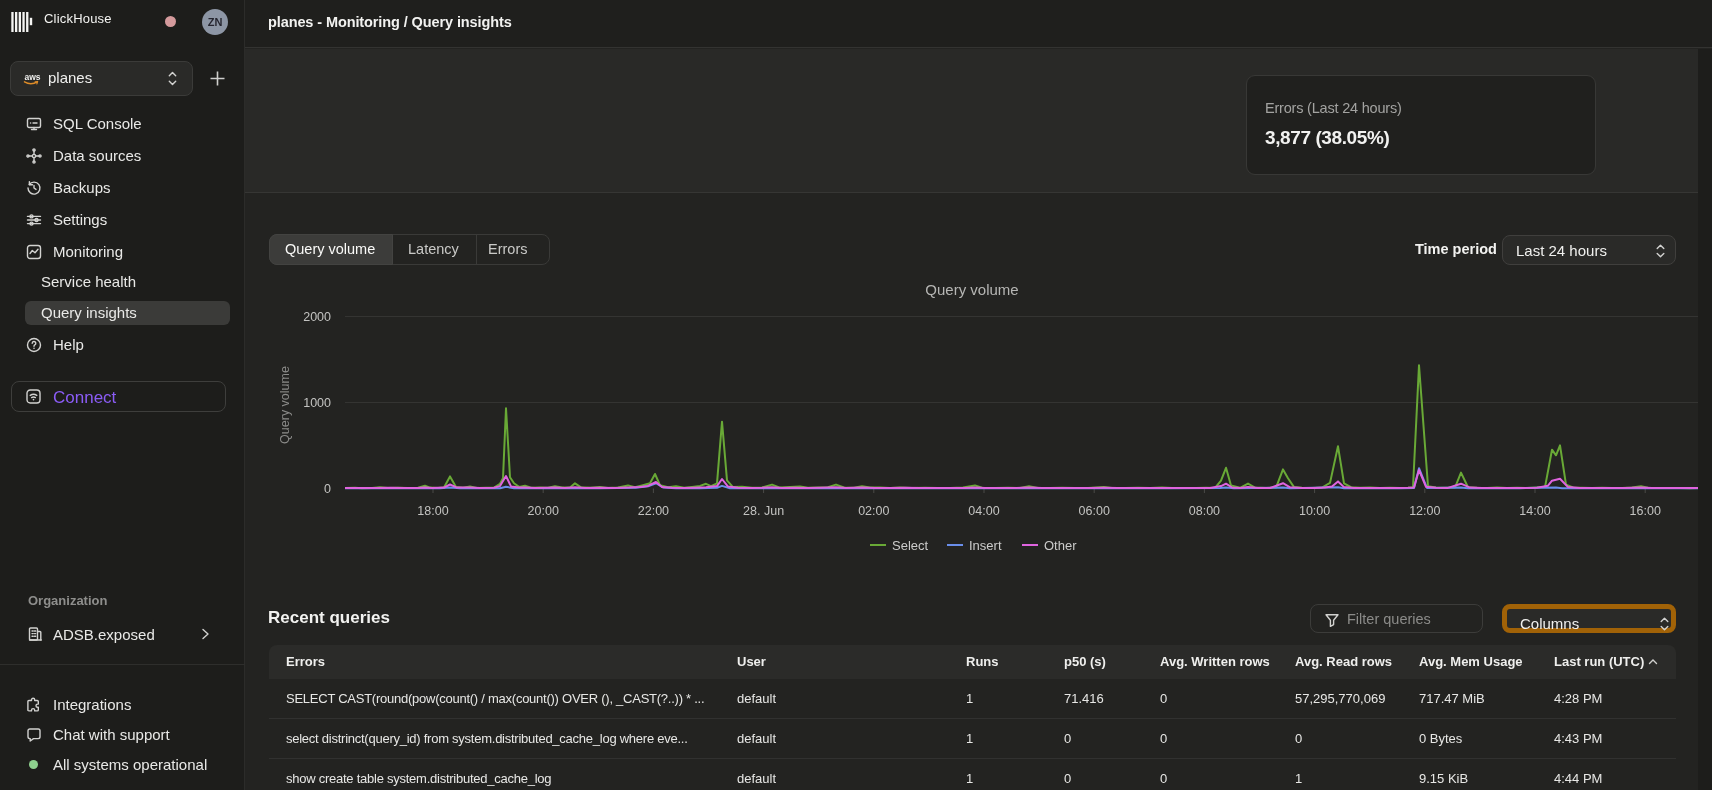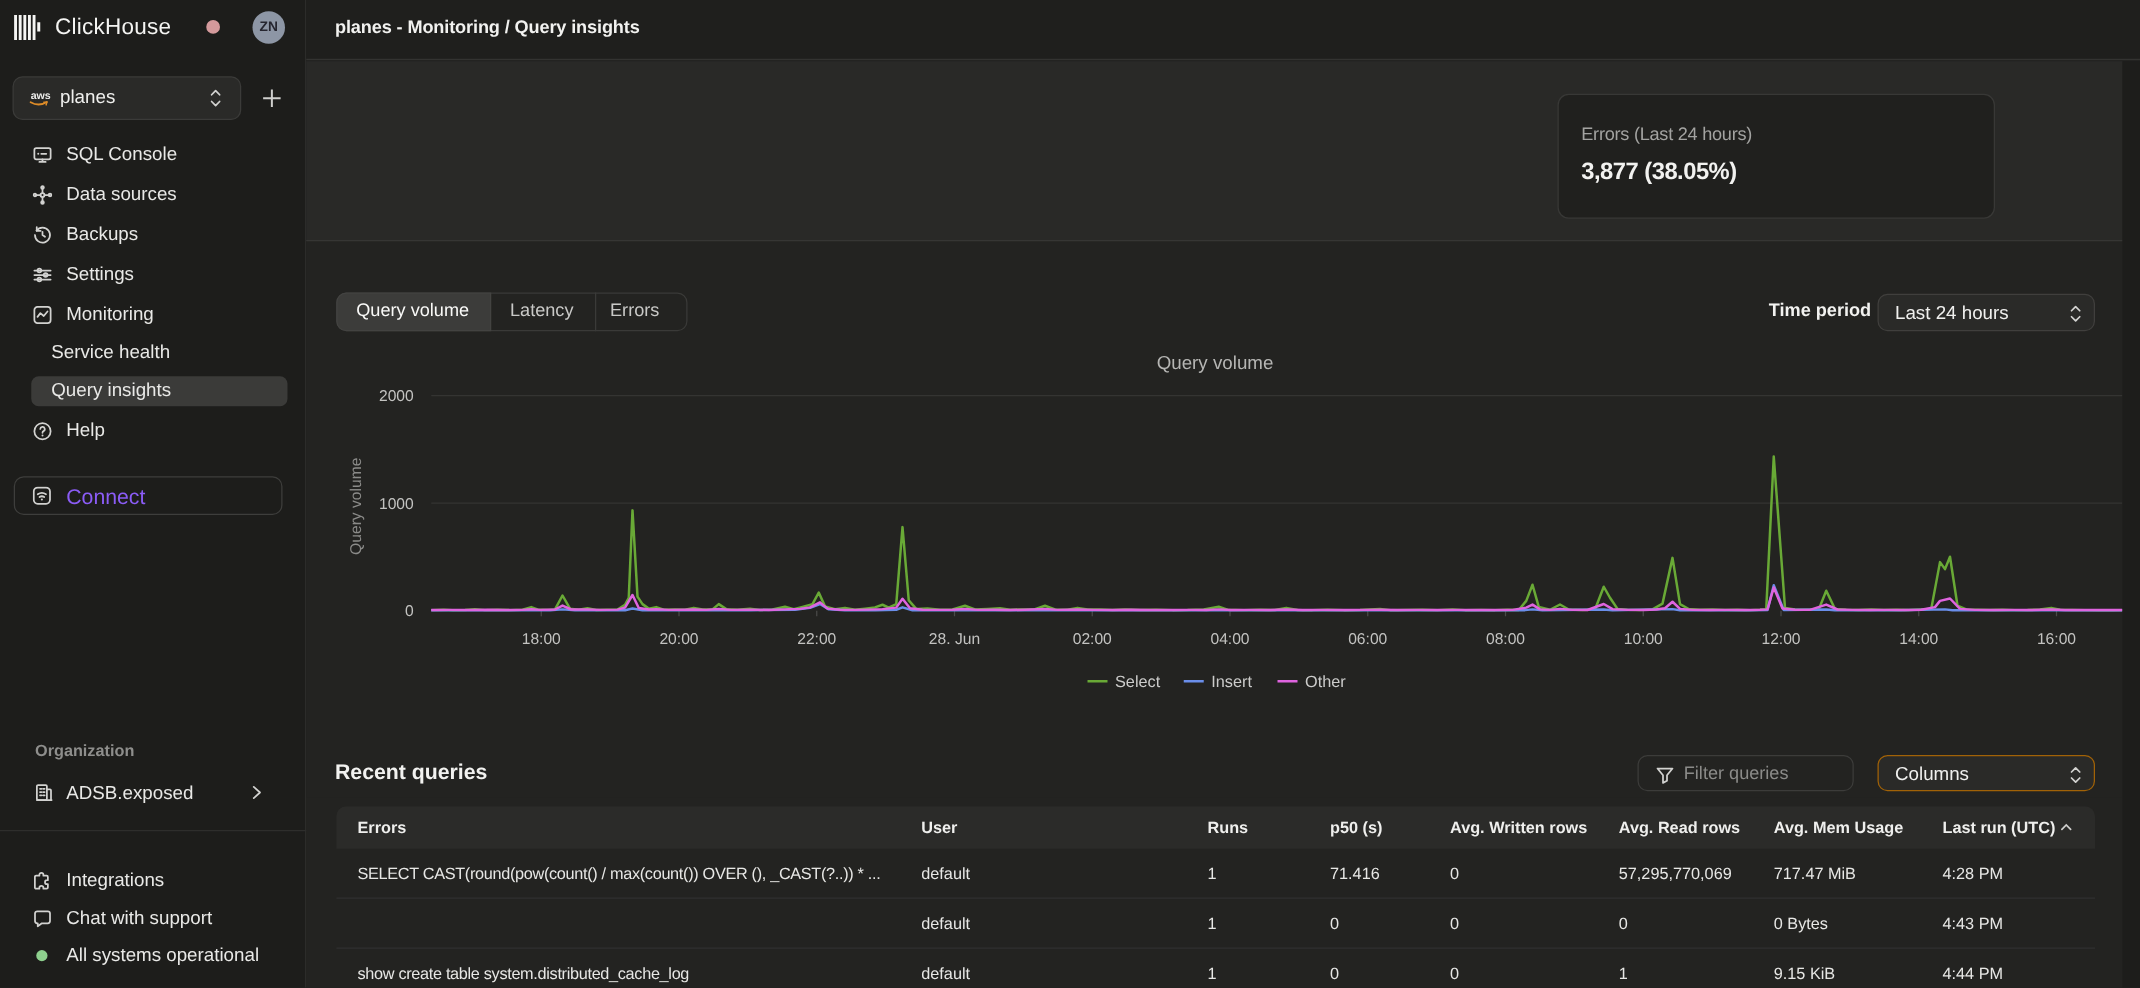--- a/index.html
+++ b/index.html
@@ -25,21 +25,21 @@
   <svg class="abs" style="left:11px; top:11px;" width="22" height="22" viewBox="0 0 22 22">
     <g fill="#f5f5f3">
       <rect x="0.3" y="1" width="2.3" height="20"></rect>
       <rect x="4.0" y="1" width="2.3" height="20"></rect>
       <rect x="7.7" y="1" width="2.3" height="20"></rect>
       <rect x="11.4" y="1" width="2.3" height="20"></rect>
       <rect x="15.1" y="1" width="2.3" height="20"></rect>
       <rect x="18.8" y="6.8" width="2.4" height="7.4"></rect>
     </g>
   </svg>
-  <div class="abs" style="left:44px; top:11px; font-size:18px; color:#f4f4f2; font-weight:500; letter-spacing:0.2px;">ClickHouse</div>
+  <div class="abs" style="left:44px; top:11px; font-size:13px; color:#f4f4f2; font-weight:500; letter-spacing:0.2px;">ClickHouse</div>
   <div class="abs" style="left:165px; top:16px; width:11px; height:11px; border-radius:50%; background:#d49a9c;"></div>
   <div class="abs" style="left:202px; top:9px; width:26px; height:26px; border-radius:50%; background:#8d96a5; text-align:center; line-height:26px; font-size:11px; font-weight:bold; color:#262630;">ZN</div>
 
   <div class="abs" style="left:10px; top:61px; width:183px; height:35px; background:#2a2a28; border:1px solid #3b3b39; border-radius:8px;"></div>
   <svg class="abs" style="left:22px; top:70px;" width="22" height="17" viewBox="0 0 22 17">
     <text x="2.5" y="9.5" font-size="8.5" font-weight="bold" fill="#eeeeec" font-family="Liberation Sans">aws</text>
     <path d="M2.5 11.8 Q 9 15.6 15.5 11.6" stroke="#de8c28" stroke-width="1.5" fill="none" stroke-linecap="round"></path>
     <path d="M15.5 11.6 l -0.6 2.3 M15.5 11.6 l -2.4 0.2" stroke="#de8c28" stroke-width="1.2" fill="none" stroke-linecap="round"></path>
   </svg>
   <div class="abs" style="left:48px; top:69px; font-size:15px; color:#f0f0ee;">planes</div>
@@ -204,21 +204,21 @@
     </g>
   </svg>
 
   <div class="abs" style="left:23px; top:608px; font-size:17px; font-weight:bold; color:#f2f2f0;">Recent queries</div>
   <div class="abs" style="left:1065px; top:604px; width:173px; height:29px; border:1px solid #3c3c3a; border-radius:8px; background:#232321;">
     <svg class="abs" style="left:13px; top:7px;" width="16" height="16" viewBox="0 0 16 16">
       <path d="M2 2.8 h12 L9.6 8.2 v4.4 l-3.2 1.7 V8.2 z" class="icon" stroke="#9a9a98" stroke-width="1.3"></path>
     </svg>
     <div class="abs" style="left:36px; top:6px; font-size:14.5px; color:#8b8b89;">Filter queries</div>
   </div>
-  <div class="abs" style="left:1257px; top:604px; width:174px; height:29px; background:#2a2a28; border:1px solid #a16207; border-radius:8px;">
+  <div class="abs" style="left:1257px; top:604px; width:174px; height:29px; background:#2a2a28; border:5px solid #a16207; border-radius:8px;">
     <div class="abs" style="left:13px; top:6px; font-size:15px; color:#f0f0ee;">Columns</div>
     <svg class="abs" style="left:152px; top:7px;" width="11" height="16" viewBox="0 0 11 16">
       <path d="M2.2 5.6 L5.5 2.3 L8.8 5.6" class="icon" stroke="#cdcdcb" stroke-width="1.4"></path>
       <path d="M2.2 10.4 L5.5 13.7 L8.8 10.4" class="icon" stroke="#cdcdcb" stroke-width="1.4"></path>
     </svg>
   </div>
 
   <div class="abs" style="left:24px; top:645px; width:1407px; height:145px; overflow:hidden;">
   <div class="abs" style="left:0; top:0; width:1407px; height:34px; background:#2b2b29; border-radius:8px 8px 0 0;"></div>
   <div class="abs" style="left:17px; top:9px; font-size:13px; font-weight:bold; color:#efefed;">Errors</div>
@@ -235,20 +235,21 @@
   <div class="abs" style="left:0; top:34px; width:1407px; height:40px; border-bottom:1px solid #313130;"></div>
   <div class="abs" style="left:17px; top:46px; font-size:13px; color:#e7e7e5; white-space:nowrap; letter-spacing:-0.25px; max-width:430px; overflow:hidden;">SELECT CAST(round(pow(count() / max(count()) OVER (), _CAST(?..)) * ...</div>
   <div class="abs" style="left:468px; top:46px; font-size:13px; color:#e7e7e5; white-space:nowrap;">default</div>
   <div class="abs" style="left:697px; top:46px; font-size:13px; color:#e7e7e5; white-space:nowrap;">1</div>
   <div class="abs" style="left:795px; top:46px; font-size:13px; color:#e7e7e5; white-space:nowrap;">71.416</div>
   <div class="abs" style="left:891px; top:46px; font-size:13px; color:#e7e7e5; white-space:nowrap;">0</div>
   <div class="abs" style="left:1026px; top:46px; font-size:13px; color:#e7e7e5; white-space:nowrap;">57,295,770,069</div>
   <div class="abs" style="left:1150px; top:46px; font-size:13px; color:#e7e7e5; white-space:nowrap;">717.47 MiB</div>
   <div class="abs" style="left:1285px; top:46px; font-size:13px; color:#e7e7e5; white-space:nowrap;">4:28 PM</div>
   <div class="abs" style="left:0; top:74px; width:1407px; height:40px; border-bottom:1px solid #313130;"></div>
+  <div class="abs" style="left:17px; top:86px; font-size:13px; color:#e7e7e5; white-space:nowrap; letter-spacing:-0.25px; max-width:430px; overflow:hidden;">select distrinct(query_id) from system.distributed_cache_log where eve...</div>
   <div class="abs" style="left:468px; top:86px; font-size:13px; color:#e7e7e5; white-space:nowrap;">default</div>
   <div class="abs" style="left:697px; top:86px; font-size:13px; color:#e7e7e5; white-space:nowrap;">1</div>
   <div class="abs" style="left:795px; top:86px; font-size:13px; color:#e7e7e5; white-space:nowrap;">0</div>
   <div class="abs" style="left:891px; top:86px; font-size:13px; color:#e7e7e5; white-space:nowrap;">0</div>
   <div class="abs" style="left:1026px; top:86px; font-size:13px; color:#e7e7e5; white-space:nowrap;">0</div>
   <div class="abs" style="left:1150px; top:86px; font-size:13px; color:#e7e7e5; white-space:nowrap;">0 Bytes</div>
   <div class="abs" style="left:1285px; top:86px; font-size:13px; color:#e7e7e5; white-space:nowrap;">4:43 PM</div>
   <div class="abs" style="left:0; top:114px; width:1407px; height:40px; border-bottom:1px solid #313130;"></div>
   <div class="abs" style="left:17px; top:126px; font-size:13px; color:#e7e7e5; white-space:nowrap; letter-spacing:-0.25px; max-width:430px; overflow:hidden;">show create table system.distributed_cache_log</div>
   <div class="abs" style="left:468px; top:126px; font-size:13px; color:#e7e7e5; white-space:nowrap;">default</div>

